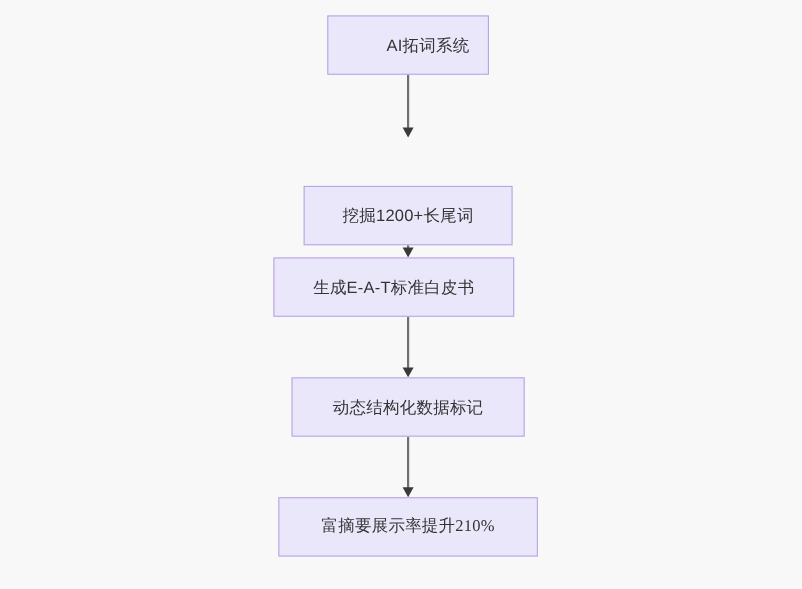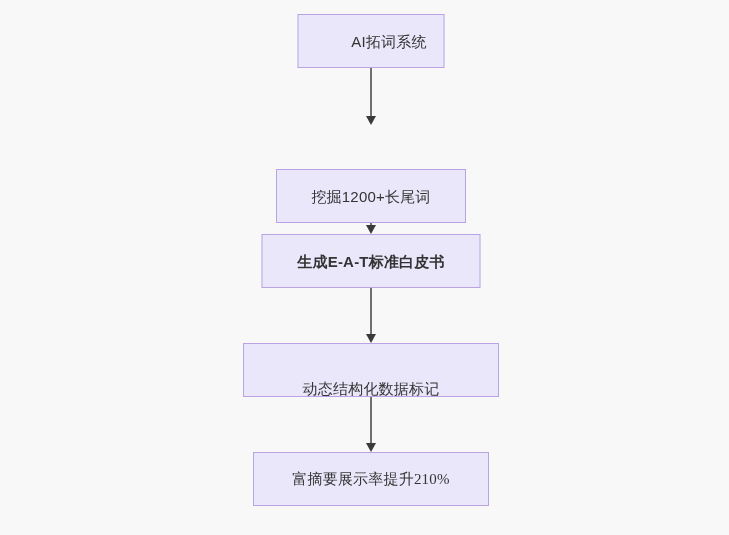--- a/index.html
+++ b/index.html
@@ -73,22 +73,22 @@
         <line x1="6" y1="0" x2="6" y2="47" stroke="#707070" stroke-width="2"></line>
         <polygon points="1,46 11,46 6,55" fill="#3a3a3a"></polygon>
       </svg>
     </div>
     <div class="node" style="left: 371px; top: 14px; width: 147px; padding-left: 36px;">
       <span class="node-label">AI拓词系统</span>
     </div>
     <div class="node" style="left: 371px; top: 125px; width: 190px; margin-top: 44px;">
       <span class="node-label">挖掘1200+长尾词</span>
     </div>
-    <div class="node" style="left: 371px; top: 234px; width: 219px; font-weight: bold;">
+    <div class="node" style="left: 358px; top: 234px; width: 219px;">
       <span class="node-label">生成E-A-T标准白皮书</span>
     </div>
-    <div class="node" style="left: 371px; top: 343px; width: 256px; align-items: flex-end;">
+    <div class="node" style="left: 371px; top: 343px; width: 212px;">
       <span class="node-label">动态结构化数据标记</span>
     </div>
     <div class="node" style="left: 371px; top: 452px; width: 236px; font-family: Liberation Serif, serif;">
       <span class="node-label">富摘要展示率提升210%</span>
     </div>
   </div>
 
 </body></html>

